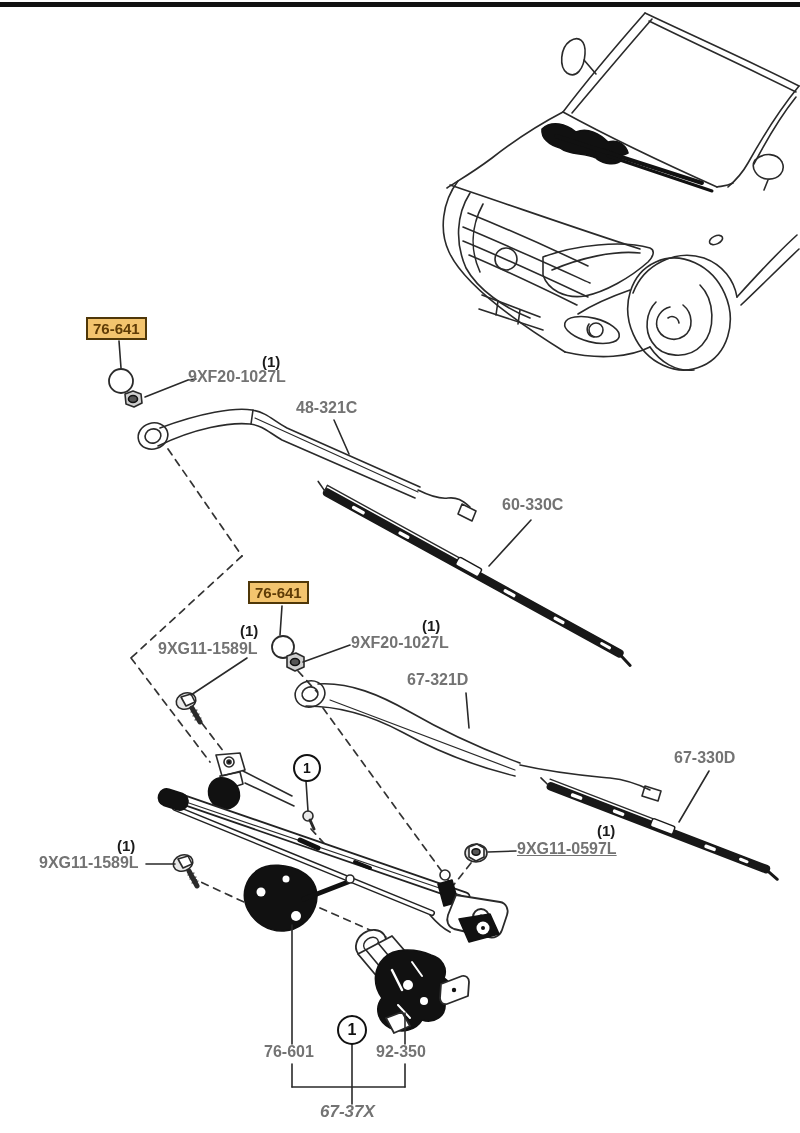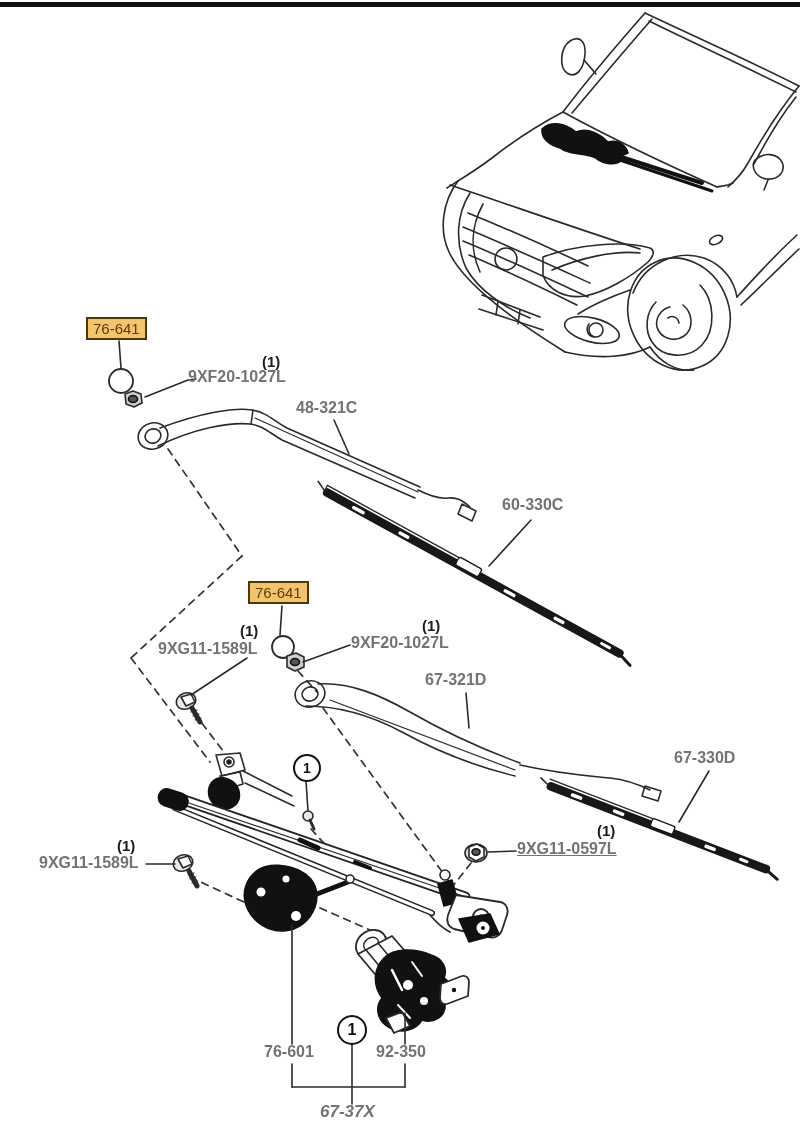--- a/index.html
+++ b/index.html
@@ -4,21 +4,21 @@
 <style>
   html,body{margin:0;padding:0;background:#ffffff;}
   .stage{position:relative;width:800px;height:1133px;background:#ffffff;overflow:hidden;
          font-family:"Liberation Sans",sans-serif;}
   .top-rule{position:absolute;left:0;top:2px;width:800px;height:5px;background:#111;}
   svg{position:absolute;left:0;top:0;}
   .pn{position:absolute;font-weight:bold;font-size:16px;line-height:18px;color:#737373;
       white-space:nowrap;letter-spacing:0;}
   .qty{position:absolute;font-weight:bold;font-size:15px;line-height:16px;color:#1b1b1b;white-space:nowrap;}
   .big{font-size:17px;font-style:italic;}
-  .hl{position:absolute;font-weight:normal;font-size:15px;line-height:19px;color:#5f3c06;
+  .hl{position:absolute;font-weight:bold;font-size:15px;line-height:19px;color:#5f3c06;
       background:#f3c46e;border:2px solid #4f3708;padding:0 5px;white-space:nowrap;}
   .callout{position:absolute;border:2px solid #111;border-radius:50%;background:#fff;
            display:flex;align-items:center;justify-content:center;
            font-weight:bold;color:#111;}
   .c1a{left:293px;top:754px;width:24px;height:24px;font-size:14px;}
   .c1b{left:337px;top:1015px;width:26px;height:26px;font-size:16px;}
 </style>
 </head>
 <body>
 
@@ -270,21 +270,21 @@
   <div class="qty" style="left:262px;top:354px;">(1)</div>
   <div class="pn" style="left:188px;top:368px;">9XF20-1027L</div>
   <div class="pn" style="left:296px;top:399px;">48-321C</div>
   <div class="pn" style="left:502px;top:496px;">60-330C</div>
 
   <div class="hl" style="left:248px;top:581px;">76-641</div>
   <div class="qty" style="left:240px;top:623px;">(1)</div>
   <div class="pn" style="left:158px;top:640px;">9XG11-1589L</div>
   <div class="qty" style="left:422px;top:618px;">(1)</div>
   <div class="pn" style="left:351px;top:634px;">9XF20-1027L</div>
-  <div class="pn" style="left:425px;top:671px;">67-321D</div>
+  <div class="pn" style="left:407px;top:671px;">67-321D</div>
   <div class="pn" style="left:674px;top:749px;">67-330D</div>
 
   <div class="qty" style="left:597px;top:823px;">(1)</div>
   <div class="pn" style="left:517px;top:840px;text-decoration:underline;">9XG11-0597L</div>
   <div class="qty" style="left:117px;top:838px;">(1)</div>
   <div class="pn" style="left:39px;top:854px;">9XG11-1589L</div>
 
   <div class="pn" style="left:264px;top:1043px;text-align:right;">76-601</div>
   <div class="pn" style="left:376px;top:1043px;">92-350</div>
   <div class="pn big" style="left:320px;top:1103px;">67-37X</div>

